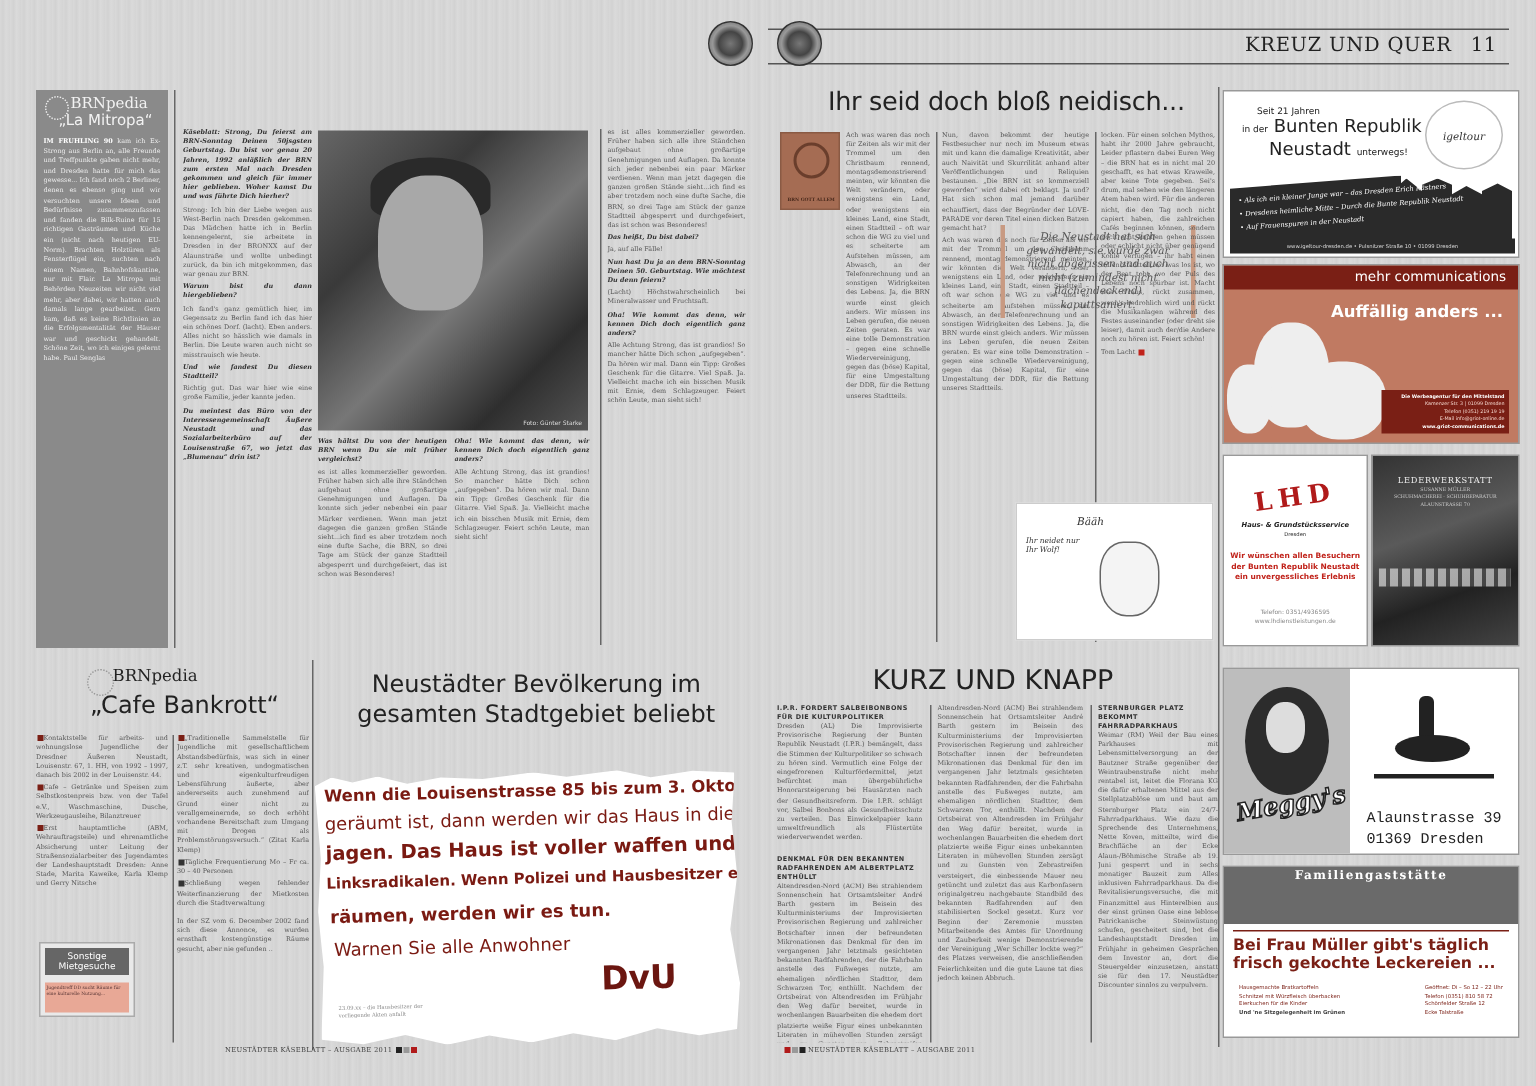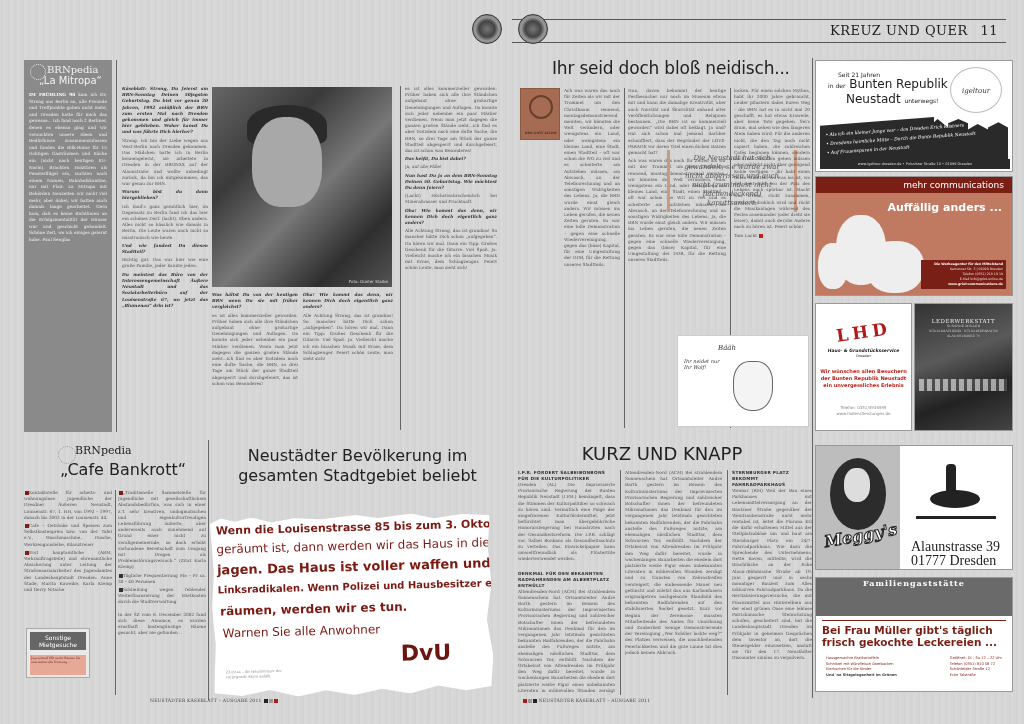--- a/index.html
+++ b/index.html
@@ -79,21 +79,21 @@
 .ad4 .s{font-size:3.2px;line-height:4.8px;color:#ccc}
 .ad4 .shoes{position:absolute;left:4px;top:75px;width:88px;height:12px;background:repeating-linear-gradient(90deg,#ddd 0,#ddd 5px,#555 5px,#555 8px);opacity:.7}
 .ad5{left:303px;top:445px;width:198px;height:125px;background:#fff;border:1px solid #999}
 .ad5 .left{position:absolute;left:0;top:0;width:84px;height:125px;background:#bdbdbd}
 .ad5 .girl{position:absolute;left:14px;top:12px;width:56px;height:72px;border-radius:50%;background:#2c2c2c}
 .ad5 .face{position:absolute;left:28px;top:22px;width:26px;height:34px;border-radius:45%;background:#ddd}
 .ad5 .meggy{position:absolute;left:8px;top:80px;font-family:"DejaVu Serif",serif;font-style:italic;font-weight:bold;font-size:16px;color:#fff;-webkit-text-stroke:1px #222;transform:rotate(-10deg)}
 .ad5 .devil{position:absolute;left:100px;top:18px;width:80px;height:55px;border-bottom:3px solid #222}
 .ad5 .devil .pot{position:absolute;left:14px;top:26px;width:50px;height:18px;border-radius:50%;background:#222}
 .ad5 .devil .body{position:absolute;left:30px;top:0;width:10px;height:30px;background:#222;border-radius:4px}
-.ad5 .addr{position:absolute;left:95px;top:94px;font-family:Liberation Serif, serif;font-size:14px;color:#222;line-height:14px}
+.ad5 .addr{position:absolute;left:95px;top:94px;font-family:Liberation Mono, monospace;font-size:10px;color:#222;line-height:14px}
 .ad6{left:303px;top:577px;width:198px;height:115px;background:#fff;border:1px solid #999}
 .ad6 .top{height:38px;background:#6a6a6a;color:#fff;text-align:center}
 .ad6 .name{font-family:"DejaVu Serif",serif;font-size:17px;font-style:italic;font-weight:bold;letter-spacing:1px;padding-top:2px}
 .ad6 .fam{font-family:"DejaVu Serif",serif;font-size:8px;letter-spacing:1px;font-weight:bold}
 .ad6 .head{margin:4px 6px;padding-top:3px;border-top:1px solid #7a1f15;font-family:"DejaVu Sans",sans-serif;font-weight:bold;color:#7a1f15;font-size:10.5px;line-height:12px}
 .ad6 .cols{display:flex;justify-content:space-between;padding:4px 10px;font-family:"DejaVu Sans",sans-serif;font-size:3.6px;line-height:5.6px;color:#7a1f15}
 .ad6 .cols .b{font-weight:bold;color:#444}
 .kk-head{position:absolute;font-family:"DejaVu Sans",sans-serif;font-size:4.3px;font-weight:bold;color:#333;line-height:6px;letter-spacing:.3px}
 </style>
 </head>
@@ -294,21 +294,21 @@
       <div class="girl"></div>
       <div class="face"></div>
       <div class="meggy">Meggy's</div>
     </div>
     <div class="devil">
       <div class="body"></div>
       <div class="pot"></div>
     </div>
     <div class="addr">
       <div>Alaunstrasse 39</div>
-      <div>01777 Dresden</div>
+      <div>01369 Dresden</div>
     </div>
   </div>
 
   <div class="ad ad6">
     <div class="top">
       <div class="fam">Familiengaststätte</div>
     </div>
     <div class="head">Bei Frau Müller gibt's täglich frisch gekochte Leckereien ...</div>
     <div class="cols">
       <div>

